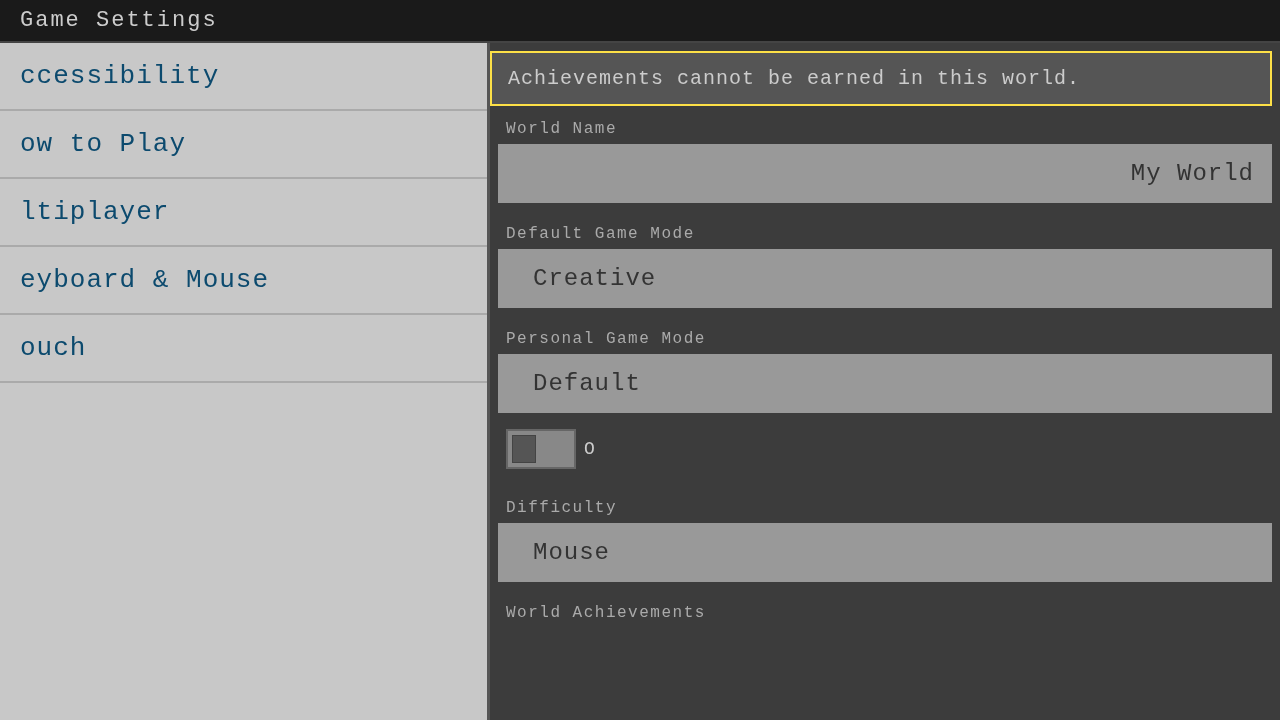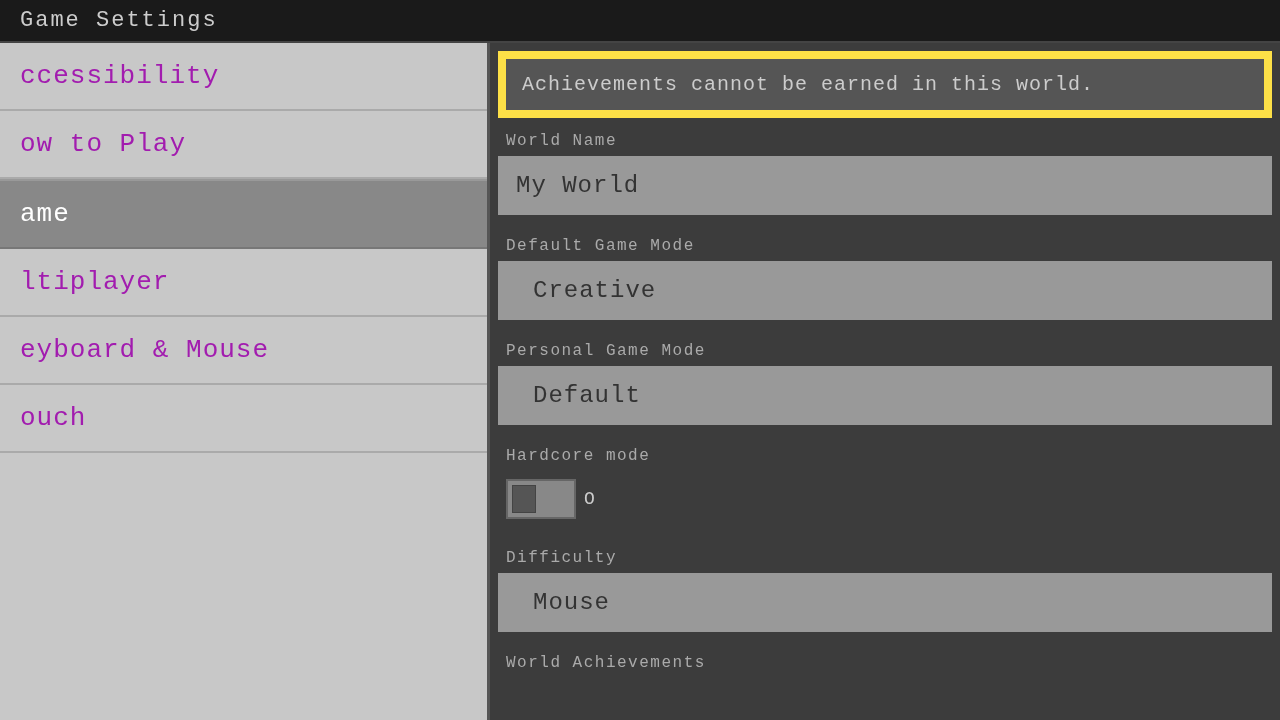--- a/index.html
+++ b/index.html
@@ -41,21 +41,21 @@
       display: flex;
       flex-direction: column;
       flex-shrink: 0;
       border-right: 3px solid #555;
     }
 
     .sidebar-item {
       padding: 18px 20px;
       font-size: 26px;
       letter-spacing: 1px;
-      color: #a21caf;
+      color: #0c4a6e;
       border-bottom: 2px solid #aaa;
       cursor: pointer;
       background: #c8c8c8;
       white-space: nowrap;
       overflow: hidden;
     }
 
     .sidebar-item.active {
       background: #888888;
       color: #ffffff;
@@ -67,22 +67,22 @@
     .content-panel {
       flex: 1;
       background: #3c3c3c;
       display: flex;
       flex-direction: column;
       overflow-y: auto;
     }
 
     .achievements-banner {
       background: #555555;
-      border: 8px solid #fde047;
-      margin: 8px 8px 0 8px;
+      border: 2px solid #fde047;
+      margin: 8px 8px 0 0;
       padding: 14px 16px;
       color: #cccccc;
       font-size: 20px;
       letter-spacing: 1px;
     }
 
     .section-label {
       color: #aaaaaa;
       font-size: 16px;
       letter-spacing: 1.5px;
@@ -92,20 +92,21 @@
     .input-field {
       background: #999999;
       margin: 0 8px 0 8px;
       padding: 16px 18px;
       font-size: 24px;
       color: #333333;
       letter-spacing: 1px;
       font-family: 'Courier New', Courier, monospace;
       border: none;
       width: calc(100% - 16px);
+      text-align: right;
     }
 
     .dropdown-field {
       background: #999999;
       margin: 0 8px 0 8px;
       padding: 16px 35px;
       font-size: 24px;
       color: #333333;
       letter-spacing: 1px;
       font-family: 'Courier New', Courier, monospace;
@@ -164,23 +165,20 @@
   <div class="sidebar">
 
     <div class="sidebar-item">
       <span>ccessibility</span>
     </div>
 
     <div class="sidebar-item">
       <span>ow to Play</span>
     </div>
 
-    <div class="sidebar-item active">
-      <span>ame</span>
-    </div>
 
     <div class="sidebar-item">
       <span>ltiplayer</span>
     </div>
 
     <div class="sidebar-item">
       <span>eyboard &amp; Mouse</span>
     </div>
 
 
@@ -216,23 +214,20 @@
 
     <div class="section-label">
       <span>Personal Game Mode</span>
     </div>
     <div class="dropdown-field">
       <span>Default</span>
     </div>
 
     <div class="section-spacer"></div>
 
-    <div class="section-label">
-      <span>Hardcore mode</span>
-    </div>
     <div class="toggle-container">
       <div class="toggle">
         <div class="toggle-knob"></div>
       </div>
       <span class="toggle-text">O</span>
     </div>
 
     <div class="section-label">
       <span>Difficulty</span>
     </div>

